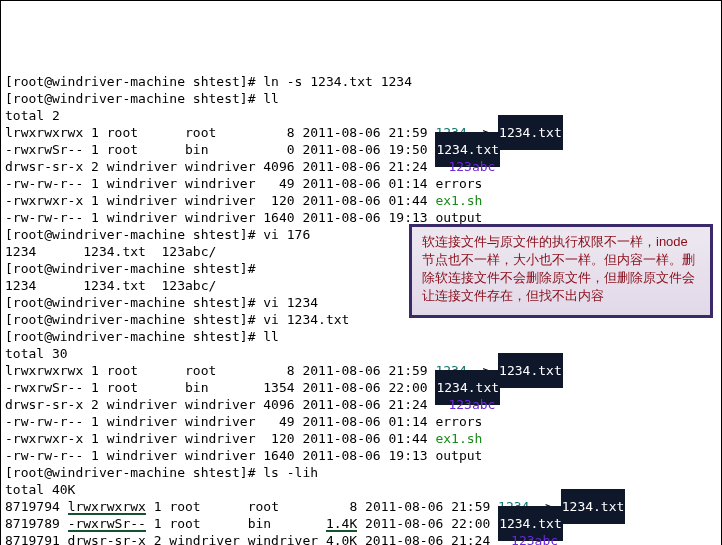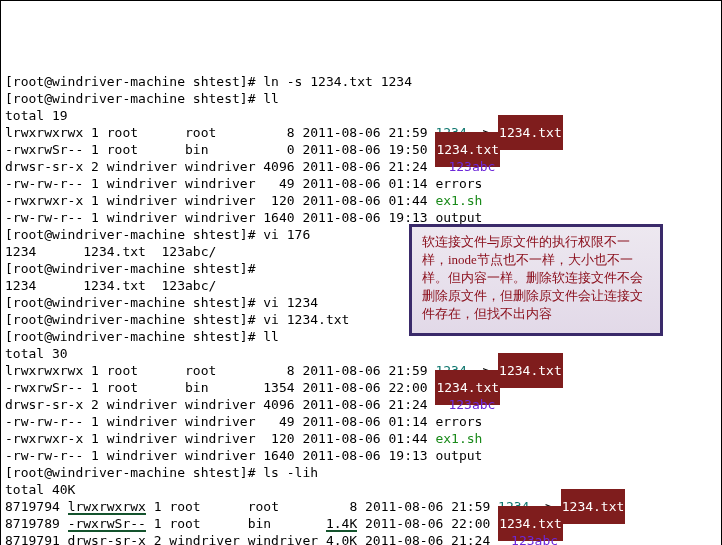--- a/index.html
+++ b/index.html
@@ -14,50 +14,50 @@
     box-sizing: border-box;
     border: 1px solid #000;
     white-space: pre;
     overflow: hidden;
   }
   .term { white-space: pre; }
   .prompt { color: #000; }
   .cyan { color: #0f766e; }
   .blue { color: #6d28d9; margin-left: 13px; }
   .green { color: #1a8a1a; margin-top: 44px; }
-  .hl { background: #7f1d1d; color: #fff; padding: 10px 1px; }
+  .hl { background: #0f172a; color: #fff; padding: 10px 1px; }
   .underline-orange {
     display:inline-block;
     border-bottom: 2px solid #14532d;
     padding-bottom:0;
     line-height:13px;
   }
   .note {
     position: absolute;
     border: 3px solid #3a2a6a;
     background: linear-gradient(#ede8f0,#e2d9e8);
     color: #8a0d1a;
-    font-family: Liberation Serif, serif;
+    font-family: Liberation Sans, sans-serif;
     font-size: 13px;
     line-height: 18px;
     padding: 6px 10px 10px 10px;
-    width: 254px;
+    width: 304px;
     box-sizing: border-box;
     white-space: normal;
   }
   .wrap { position: relative; }
 </style>
 </head>
 <body>
 
 
 <div class="wrap">
 <div class="term"><span class="prompt">[root@windriver-machine shtest]#</span> <span>ln -s 1234.txt 1234</span>
 <span class="prompt">[root@windriver-machine shtest]#</span> <span>ll</span>
-<span>total 19</span>
+<span>total 2</span>
 <span>lrwxrwxrwx 1 root      root         8 2011-08-06 21:59 </span><span class="cyan">1234</span><span> -&gt; </span><span class="hl">1234.txt</span>
 <span>-rwxrwSr-- 1 root      bin          0 2011-08-06 19:50 </span><span class="hl">1234.txt</span>
 <span>drwsr-sr-x 2 windriver windriver 4096 2011-08-06 21:24 </span><span class="blue">123abc</span>
 <span>-rw-rw-r-- 1 windriver windriver   49 2011-08-06 01:14 errors</span>
 <span>-rwxrwxr-x 1 windriver windriver  120 2011-08-06 01:44 </span><span class="green">ex1.sh</span>
 <span>-rw-rw-r-- 1 windriver windriver 1640 2011-08-06 19:13 output</span>
 <span class="prompt">[root@windriver-machine shtest]#</span> <span>vi 176</span>
 <span>1234      1234.txt  123abc/</span>
 <span class="prompt">[root@windriver-machine shtest]#</span>
 <span>1234      1234.txt  123abc/</span>

